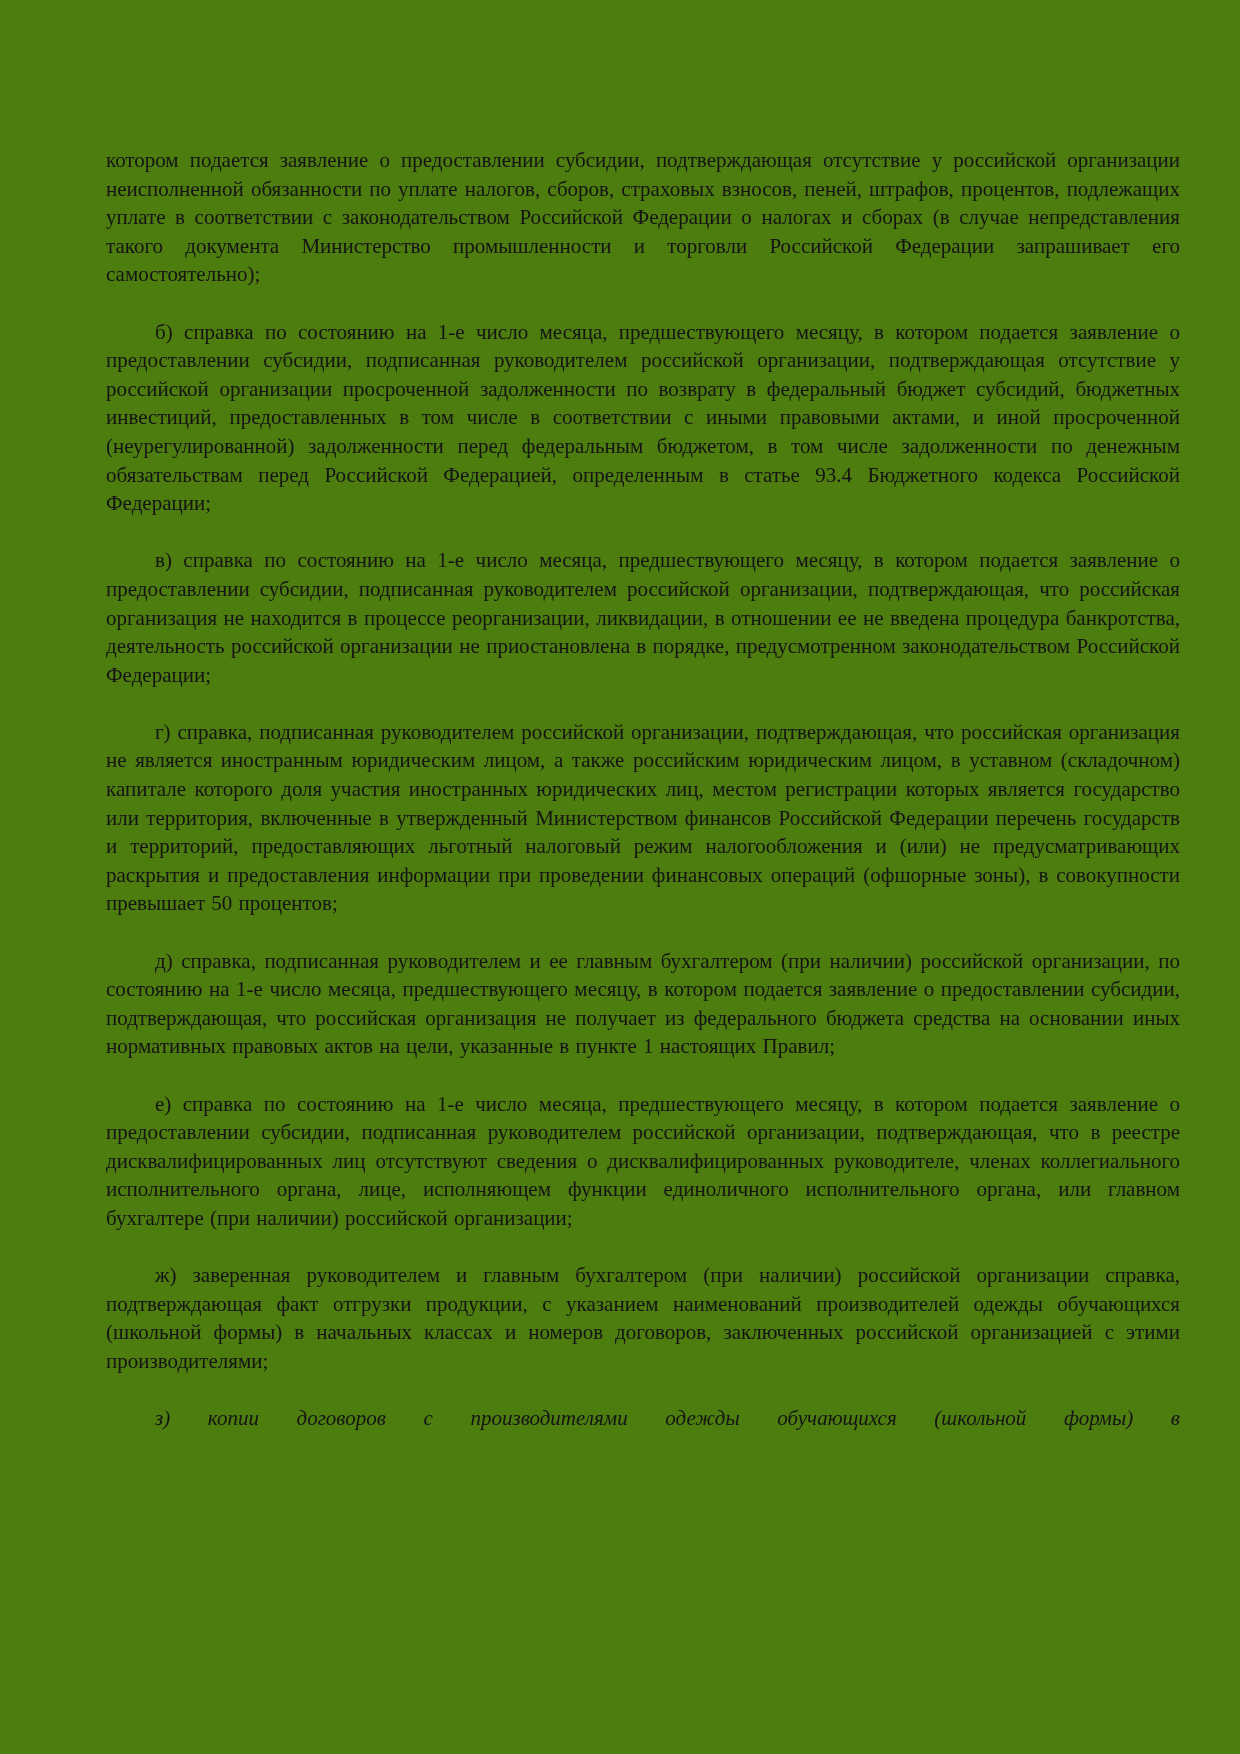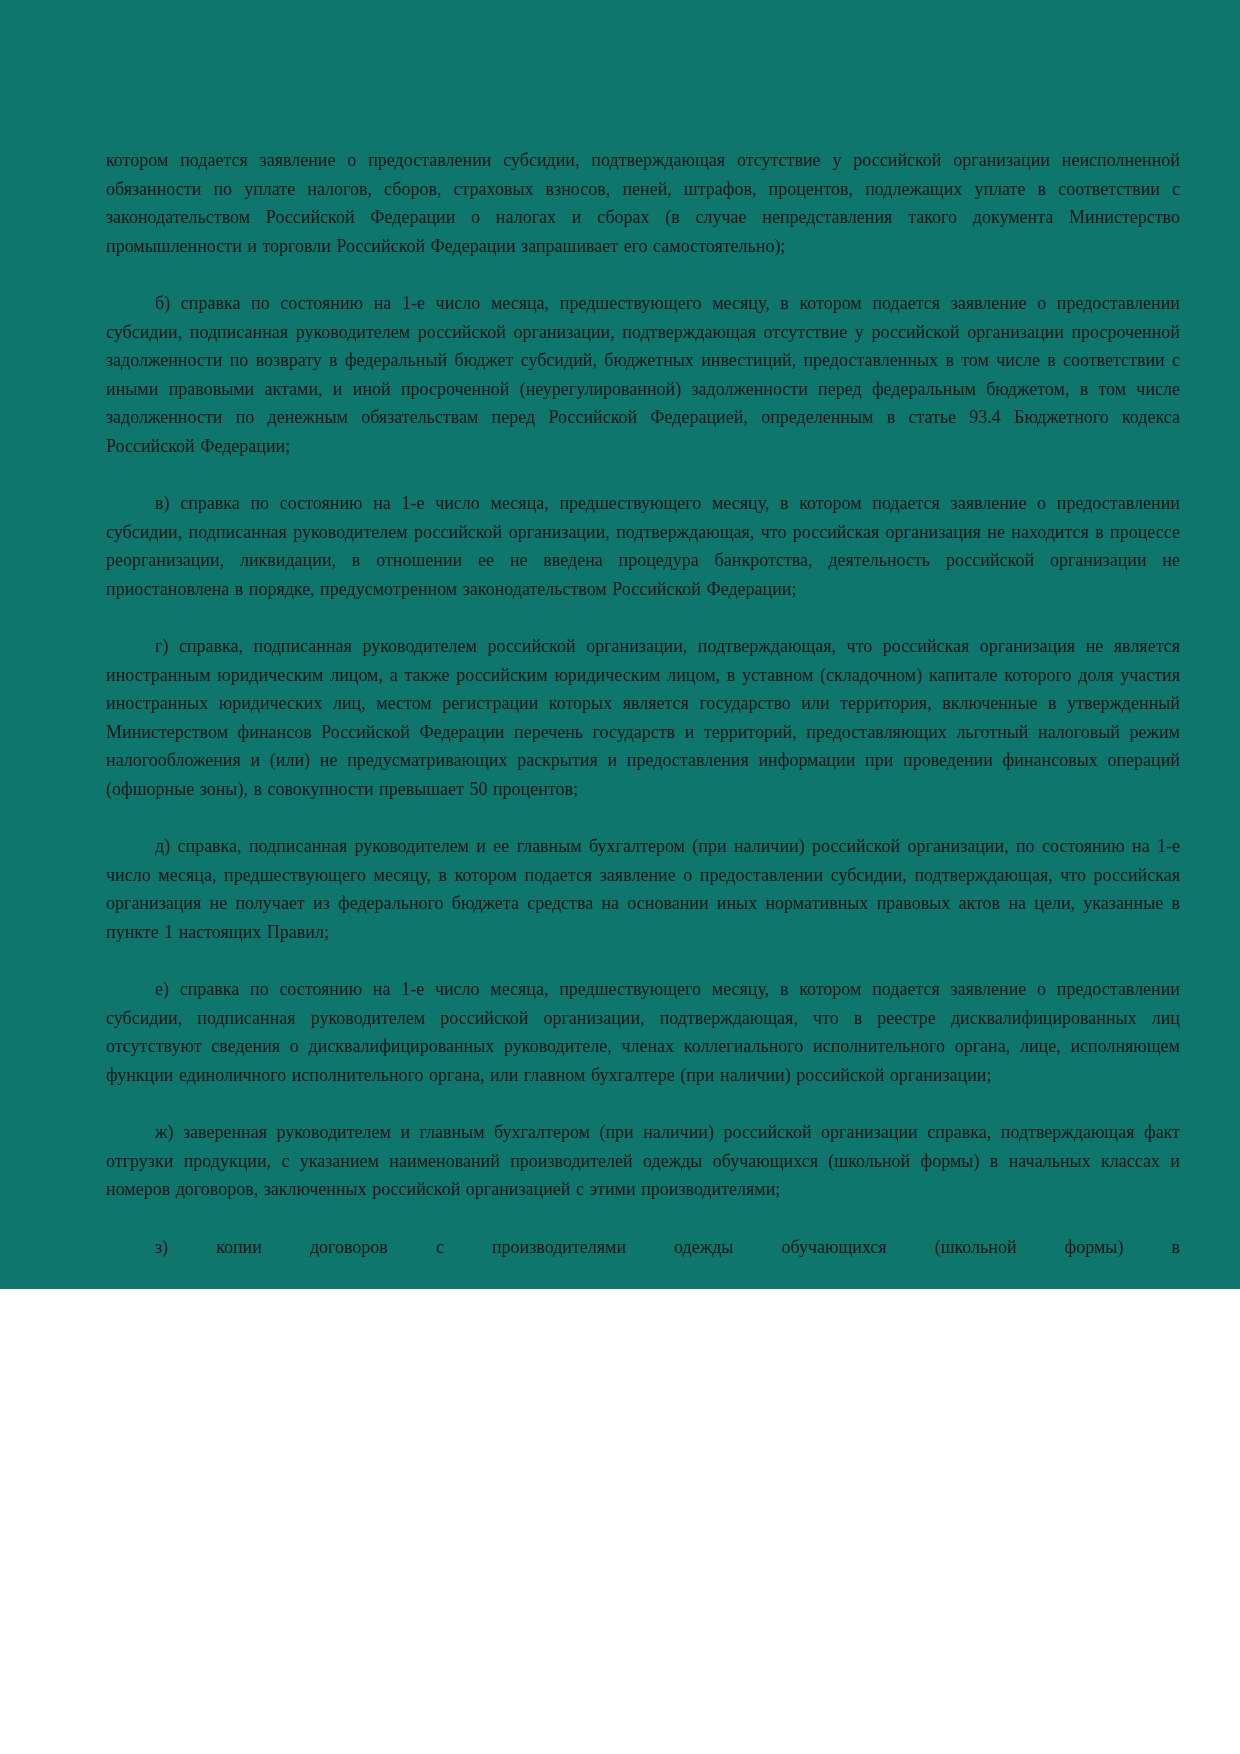--- a/index.html
+++ b/index.html
@@ -3,44 +3,45 @@
 <meta charset="utf-8">
 <style>
   html, body {
     margin: 0;
     padding: 0;
     background: #ffffff;
   }
   .page {
     position: relative;
     width: 1240px;
-    height: 1289px;
+    height: 1754px;
     box-sizing: border-box;
-    background: #0f766e;
+    background: #4d7c0f;
     padding: 146px 60px 0 106px;
     overflow: hidden;
     font-family: "Liberation Serif", "DejaVu Serif", serif;
-    font-size: 18px;
+    font-size: 21px;
     line-height: 28.6px;
     color: #141414;
   }
   .doc-body {
     text-align: justify;
   }
   .doc-body p {
     margin: 0 0 28.6px 0;
     padding: 0;
     text-indent: 49px;
     word-spacing: 1px;
   }
   .doc-body p.continuation {
     text-indent: 0;
   }
   .doc-body p.justify-last-line {
     text-align-last: justify;
+    font-style: italic;
   }
 </style>
 </head>
 <body>
 
 <div class="page">
   <div class="doc-body">
     <p class="continuation">котором подается заявление о предоставлении субсидии, подтверждающая отсутствие у российской организации неисполненной обязанности по уплате налогов, сборов, страховых взносов, пеней, штрафов, процентов, подлежащих уплате в соответствии с законодательством Российской Федерации о налогах и сборах (в случае непредставления такого документа Министерство промышленности и торговли Российской Федерации запрашивает его самостоятельно);</p>
     <p>б) справка по состоянию на 1-е число месяца, предшествующего месяцу, в котором подается заявление о предоставлении субсидии, подписанная руководителем российской организации, подтверждающая отсутствие у российской организации просроченной задолженности по возврату в федеральный бюджет субсидий, бюджетных инвестиций, предоставленных в том числе в соответствии с иными правовыми актами, и иной просроченной (неурегулированной) задолженности перед федеральным бюджетом, в том числе задолженности по денежным обязательствам перед Российской Федерацией, определенным в статье 93.4 Бюджетного кодекса Российской Федерации;</p>
     <p>в) справка по состоянию на 1-е число месяца, предшествующего месяцу, в котором подается заявление о предоставлении субсидии, подписанная руководителем российской организации, подтверждающая, что российская организация не находится в процессе реорганизации, ликвидации, в отношении ее не введена процедура банкротства, деятельность российской организации не приостановлена в порядке, предусмотренном законодательством Российской Федерации;</p>

